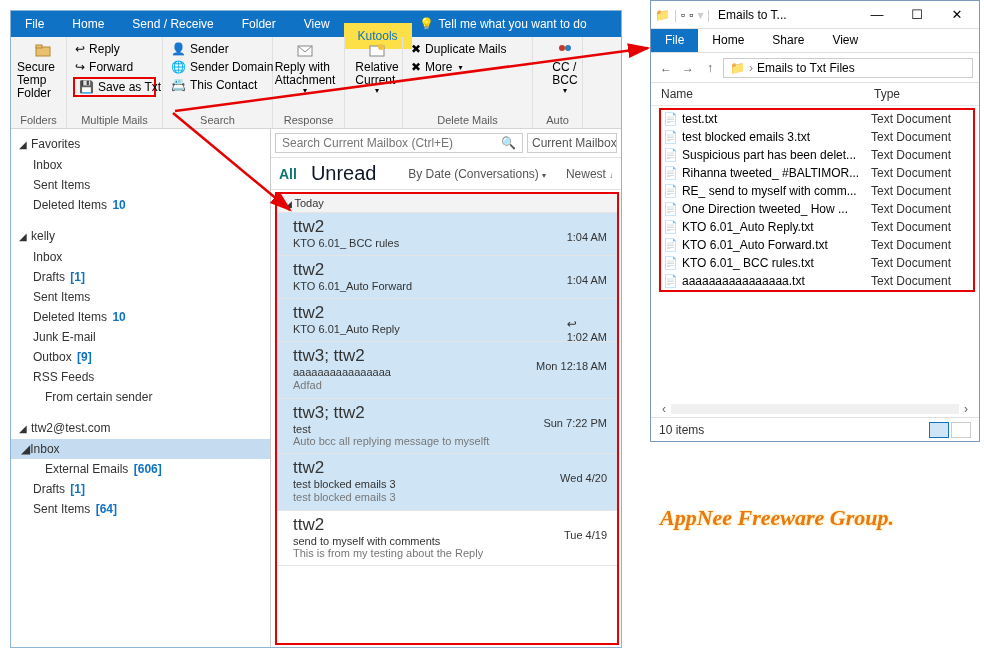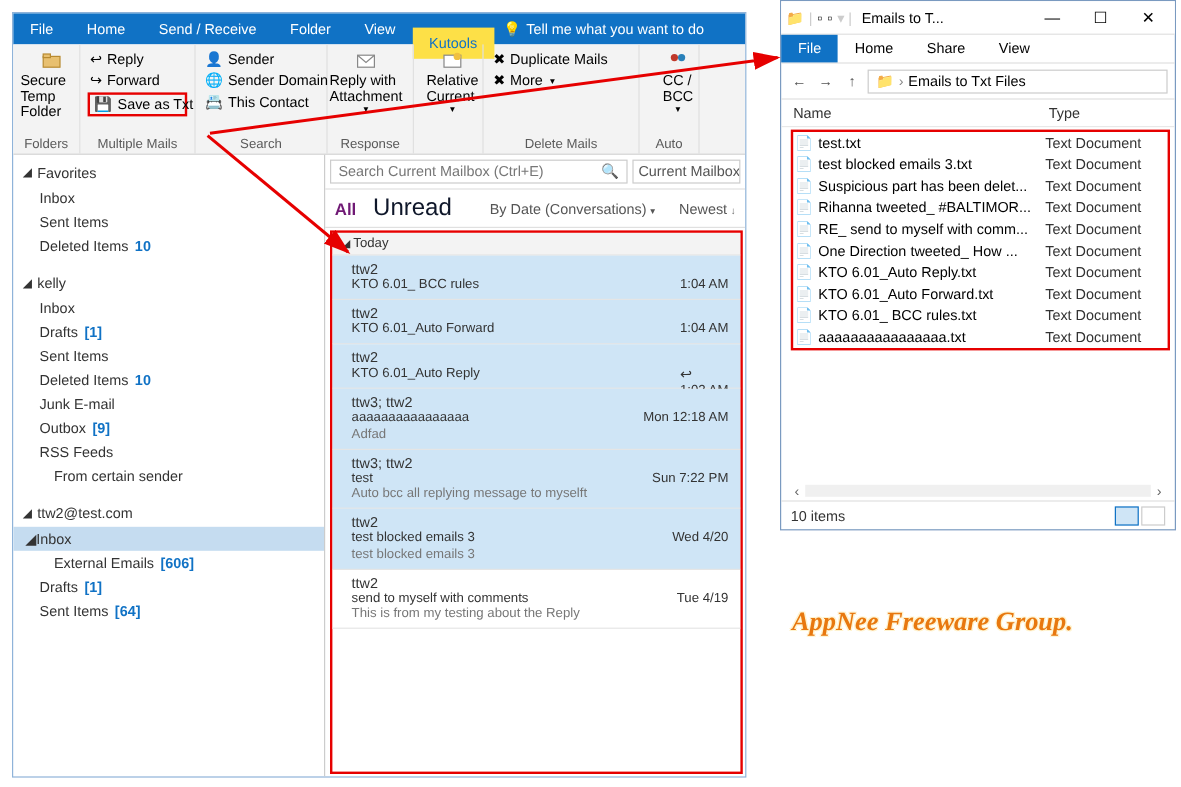--- a/index.html
+++ b/index.html
@@ -27,30 +27,30 @@
 .nav-item { padding: 3px 8px 3px 22px; cursor: pointer; color:#333;}
 .nav-item .count { color: #1072c5; font-weight:bold; margin-left:2px;}
 .nav-item.selected { background:#c5dcf0; }
 .nav-sub { padding-left: 34px !important; }
 
 .msg-pane { flex: 1; display: flex; flex-direction: column; }
 .search-row { display:flex; padding:4px; gap:4px; border-bottom:1px solid #e0e0e0;}
 .search-box { flex:1; display:flex; align-items:center; border:1px solid #ccc; padding:2px 6px; color:#777;}
 .scope-box { width:90px; border:1px solid #ccc; padding:2px 4px; color:#555; overflow:hidden; white-space:nowrap;}
 .filter-row { display:flex; align-items:center; padding:4px 8px; gap:14px; border-bottom:1px solid #e0e0e0;}
-.filter-row .all { color:#701a75; font-weight:bold; font-size:14px;}
+.filter-row .all { color:#0f766e; font-weight:bold; font-size:14px;}
 .filter-row .unread { color:#0f172a; font-size:20px;}
 .filter-row .by-date, .filter-row .newest { font-size:11px; color:#555; margin-left:auto; cursor:pointer;}
 .filter-row .newest { margin-left:6px; }
 .msg-list { flex:1; overflow:hidden; border:2px solid #e60000; margin:2px 2px 2px 4px;}
 .group-hdr { background:#f3f3f3; padding:3px 8px; font-size:11px; color:#333; border-bottom:1px solid #e5e5e5;}
 .group-hdr::before{content:"◢ "; font-size:9px;}
 .msg { padding:4px 10px 6px 16px; border-bottom:1px solid #e5e5e5; background:#cfe5f6; position:relative;}
 .msg.plain { background:#fff; }
-.msg .from { font-size:12px; color:#333;}
+.msg .from { font-size:17px; color:#333;}
 .msg .subj { font-size:11px; color:#333;}
 .msg .prev { font-size:11px; color:#777;}
 .msg .time { position:absolute; right:10px; top:18px; font-size:11px; color:#333;}
 
 
 .explorer { position:absolute; left:650px; top:0; width:330px; height:442px; border:1px solid #7a9ac0; background:#fff;}
 .ex-title { height:28px; background:#fff; border-bottom:1px solid #e0e0e0; display:flex; align-items:center; padding:0 4px; gap:4px;}
 .ex-title .title-text { flex:1; padding-left:4px; white-space:nowrap; overflow:hidden; text-overflow:ellipsis;}
 .ex-title .wbtn { width:36px; text-align:center; cursor:pointer; font-size:13px;}
 .ex-tabs { height:24px; display:flex; border-bottom:1px solid #e0e0e0;}

